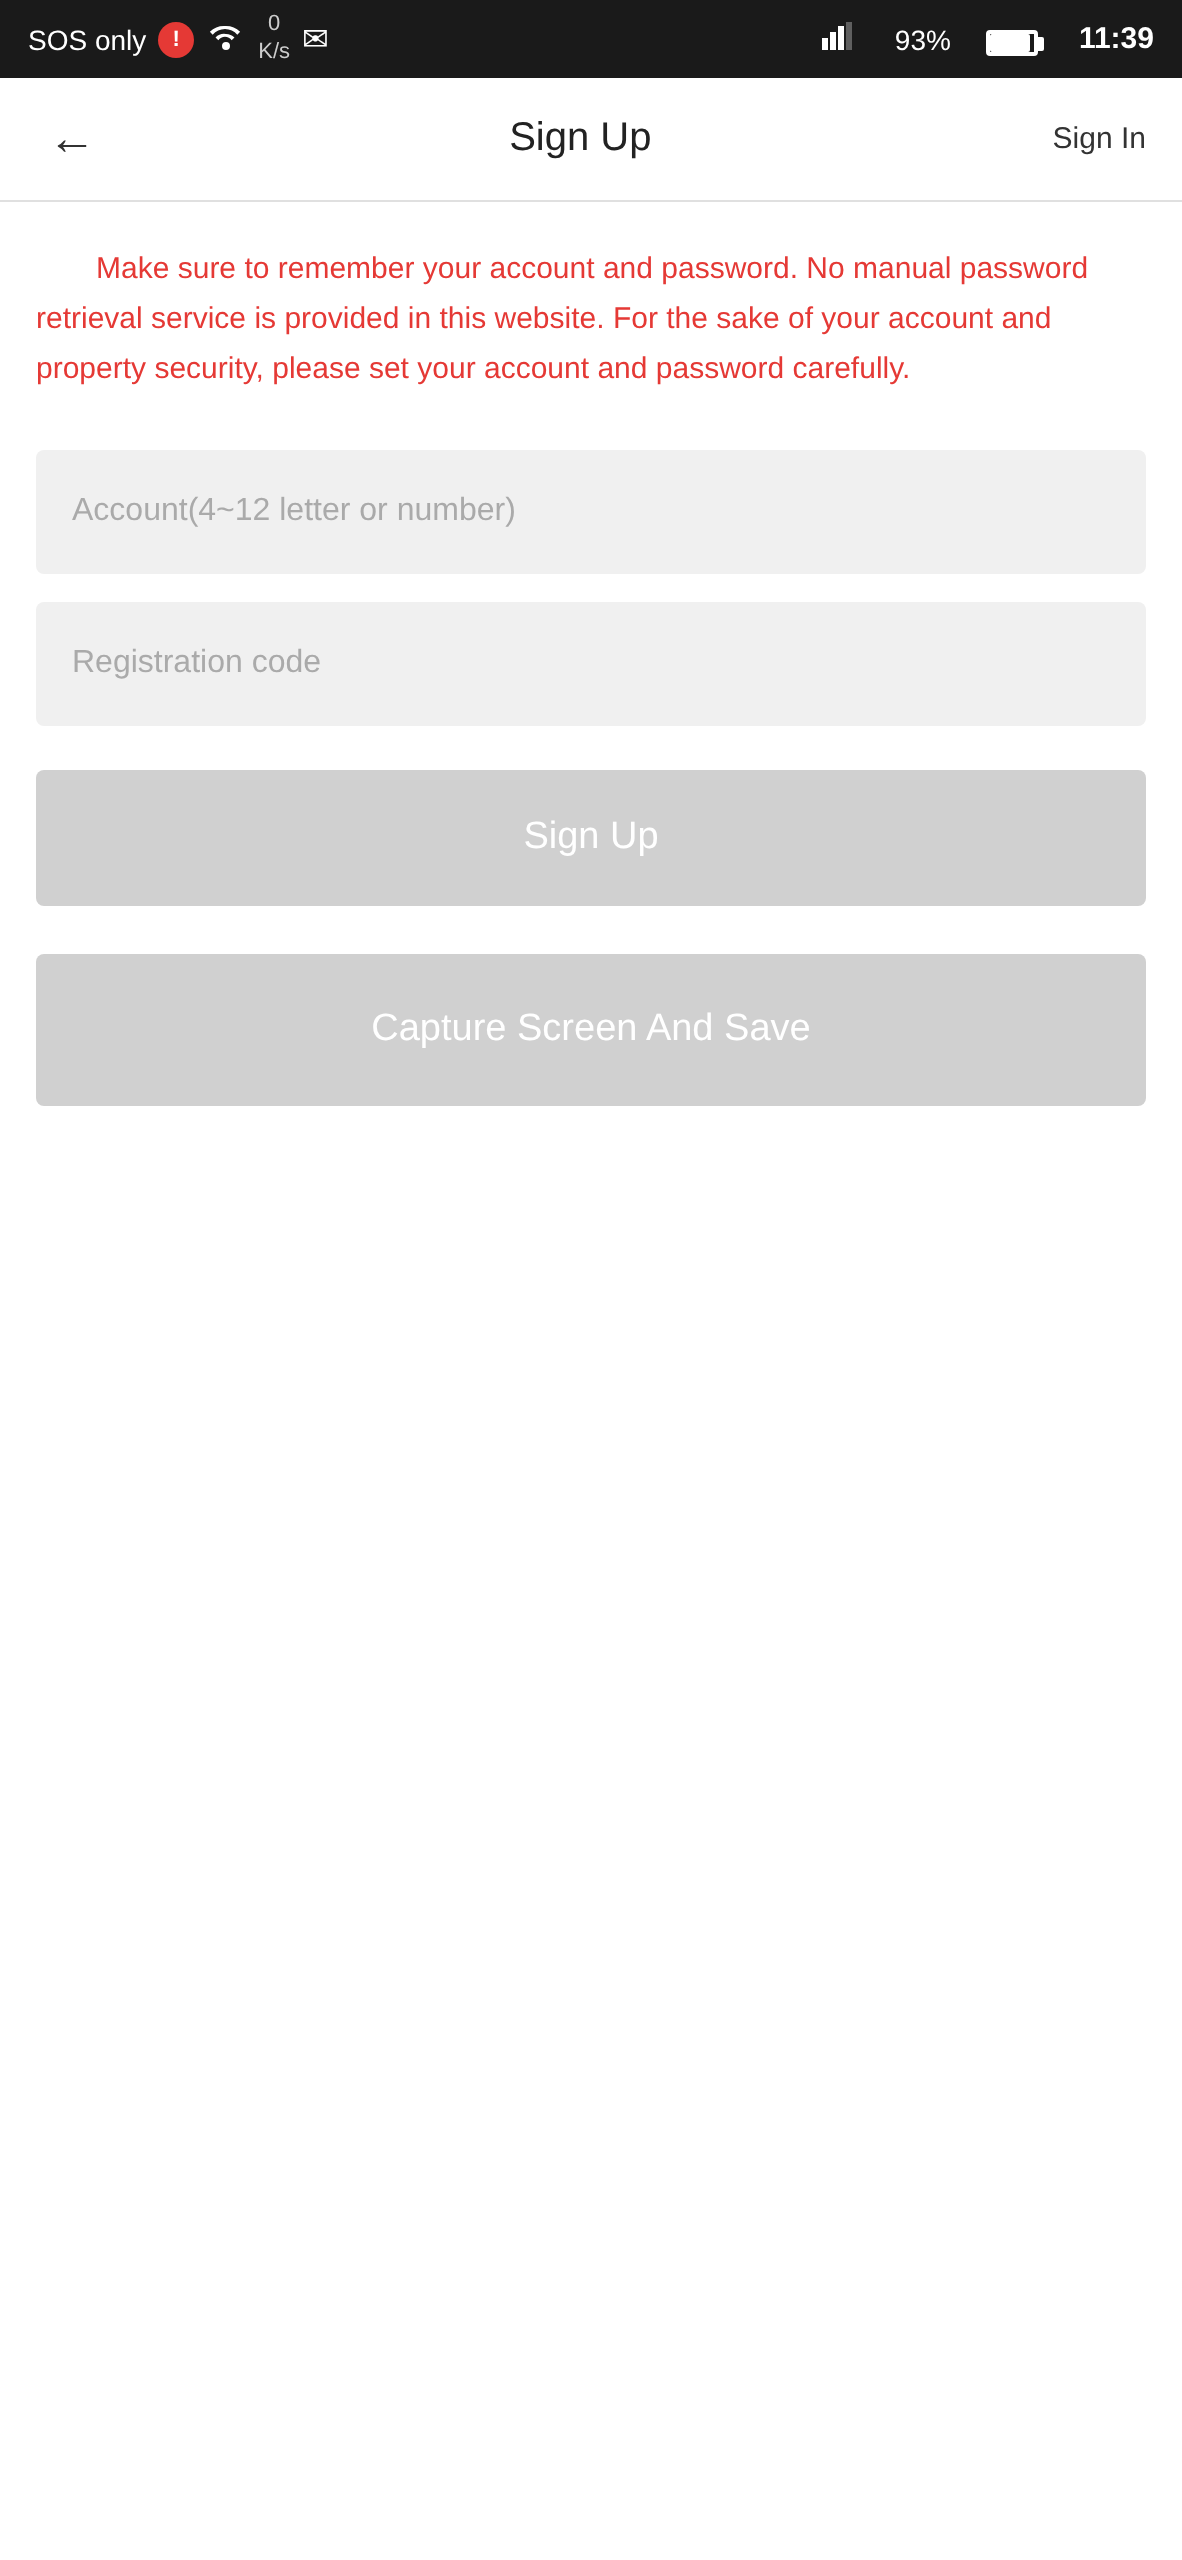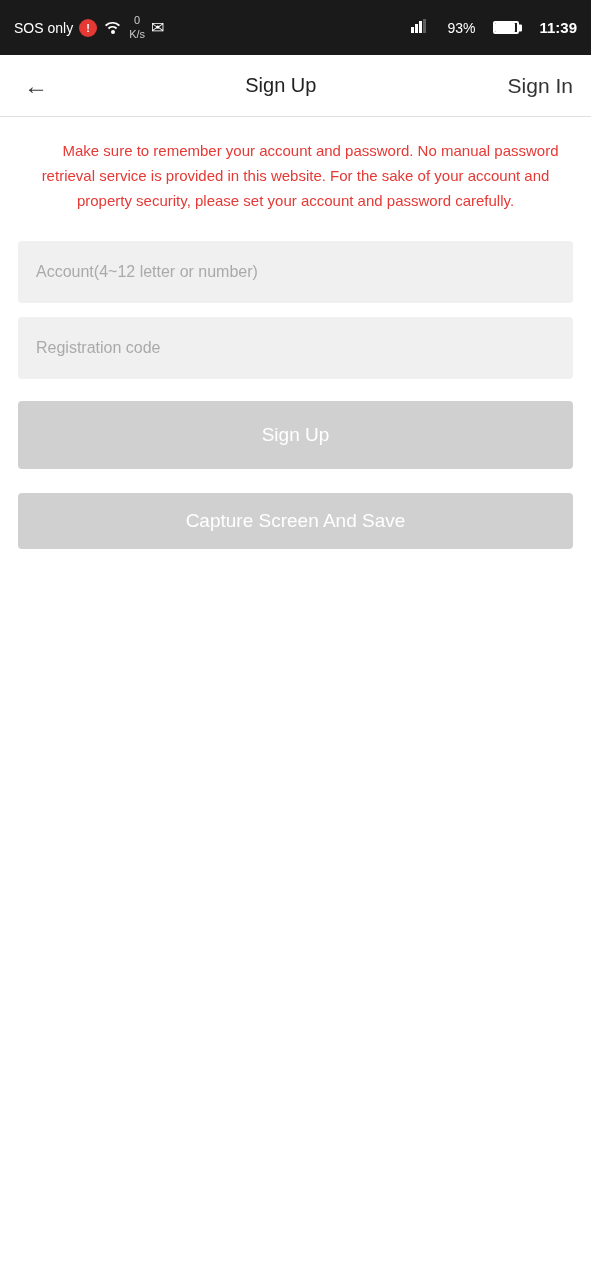--- a/index.html
+++ b/index.html
@@ -9,21 +9,21 @@
       width: 591px;
       min-height: 1280px;
       background: #ffffff;
       font-family: -apple-system, 'Helvetica Neue', Arial, sans-serif;
       overflow-x: hidden;
     }
 
     
     .status-bar {
       width: 100%;
-      height: 55px;
+      height: 39px;
       background: #1a1a1a;
       display: flex;
       align-items: center;
       justify-content: space-between;
       padding: 0 14px;
       color: #ffffff;
       font-size: 14px;
     }
     .status-left {
       display: flex;
@@ -53,21 +53,21 @@
       font-size: 11px;
       color: #cccccc;
       line-height: 1.2;
       text-align: center;
     }
     .status-msg {
       font-size: 16px;
     }
     .status-right {
       display: flex;
-      align-items: center;
+      align-items: flex-end;
       gap: 18px;
       font-size: 14px;
     }
     .status-signal {
       font-size: 13px;
     }
     .status-battery-icon {
       display: inline-block;
       width: 26px;
       height: 13px;
@@ -114,37 +114,36 @@
       font-size: 24px;
       color: #333;
       padding: 6px;
     }
     .nav-title {
       font-size: 20px;
       font-weight: 500;
       color: #222;
     }
     .nav-signin {
-      font-size: 21px;
+      font-size: 15px;
       color: #333;
       cursor: pointer;
     }
 
     
     .content {
       padding: 22px 18px 30px;
     }
 
     .warning-text {
       color: #e53935;
       font-size: 15px;
       line-height: 1.65;
       margin-bottom: 28px;
       text-indent: 2em;
-      text-align: center;
     }
 
     
     .input-group {
       margin-bottom: 14px;
     }
     .input-field {
       width: 100%;
       height: 62px;
       background: #f0f0f0;
@@ -228,21 +227,21 @@
       cursor: pointer;
       font-family: inherit;
       font-weight: 500;
       margin-top: 8px;
       margin-bottom: 24px;
     }
 
     
     .capture-button {
       width: 100%;
-      height: 56px;
+      height: 76px;
       background: #d0d0d0;
       border: none;
       border-radius: 4px;
       font-size: 19px;
       color: #ffffff;
       cursor: pointer;
       font-family: inherit;
       font-weight: 500;
     }
   </style>

